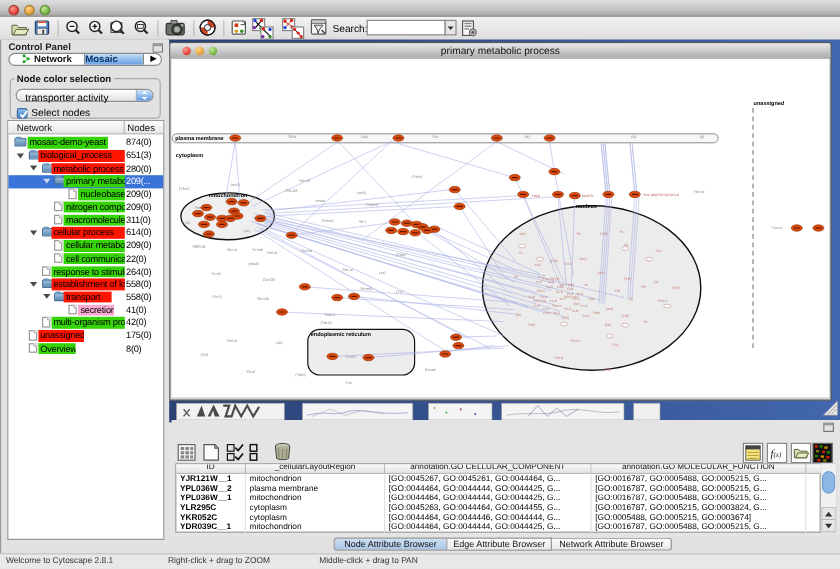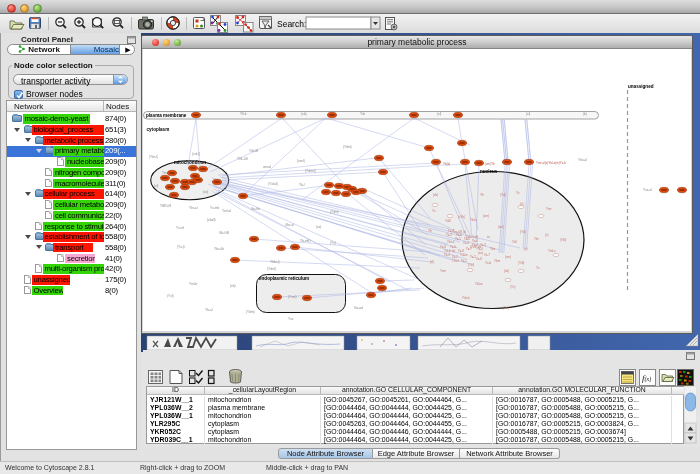--- a/index.html
+++ b/index.html
@@ -3,24 +3,24 @@
 html,body{margin:0;padding:0}
 body{width:700px;height:474px;position:relative;font-family:"Liberation Sans",sans-serif;overflow:hidden;background:#e3e3e3}
 .a{position:absolute}
 #titlebar{left:0;top:0;width:700px;height:14px;background:linear-gradient(#dedede,#c4c4c4 60%,#a8a8a8);border-bottom:1px solid #6e6e6e;box-sizing:border-box}
 .tl{position:absolute;top:3.5px;width:7px;height:7px;border-radius:50%}
 #titletext{position:absolute;top:1.5px;left:0;width:700px;text-align:center;font-size:9px;color:#1a1a1a}
 #toolbar{left:0;top:14px;width:700px;height:20px;background:linear-gradient(#f3f3f3,#dcdcdc);border-bottom:1px solid #9f9f9f;box-sizing:border-box}
 .sep{position:absolute;top:3px;height:13px;width:1px;background:#bbb}
 #mdi{left:140px;top:33px;width:560px;height:319px;background:linear-gradient(90deg,#2a4174,#4267ae)}
 #cp{left:0;top:33px;width:141px;height:428px;background:#e2e2e2;border-left:1px solid #9a9a9a;box-sizing:border-box}
-#cphead{position:absolute;left:0;top:2px;width:100%;font-size:8px;font-weight:bold;color:#222;padding-left:20px;box-sizing:border-box}
+#cphead{position:absolute;left:0;top:2px;width:100%;font-size:8px;font-weight:bold;color:#222;padding-left:6px;box-sizing:border-box}
 #tabbar{position:absolute;left:6px;top:11px;width:128px;height:11px;background:#fff;border:1px solid #8a8a8a;border-radius:5.5px;box-sizing:border-box;overflow:hidden}
 #tabnet{position:absolute;left:0;top:0;width:62px;height:100%;font-size:8px;font-weight:bold;color:#111;text-align:center;line-height:10px}
-#tabmos{position:absolute;left:62px;top:0;width:49px;height:100%;background:linear-gradient(#c3ddf5,#97c0ec 45%,#68a1e2);font-size:8px;font-weight:normal;color:#06316b;text-align:right;line-height:10px;border-left:1px solid #8a8a8a;box-sizing:border-box}
+#tabmos{position:absolute;left:62px;top:0;width:49px;height:100%;background:linear-gradient(#c3ddf5,#97c0ec 45%,#68a1e2);font-size:8px;font-weight:bold;color:#06316b;text-align:left;line-height:10px;border-left:1px solid #8a8a8a;box-sizing:border-box}
 #tabarr{position:absolute;left:111px;top:0;width:17px;height:100%;border-left:1px solid #8a8a8a;box-sizing:border-box;text-align:center;font-size:7px;line-height:10px;color:#000}
 #grpbox{position:absolute;left:7px;top:32px;width:126px;height:34px;border:1px solid #a9a9a9;border-radius:4px;box-sizing:border-box}
 #grplab{position:absolute;left:11px;top:28px;background:#e2e2e2;padding:0 2px;font-size:8px;font-weight:bold;color:#111}
 #combo{position:absolute;left:12px;top:41px;width:115px;height:11px;background:linear-gradient(#fff,#e2e2e2);border:1px solid #919191;border-radius:5.5px;box-sizing:border-box}
 #combotext{position:absolute;left:7px;top:1px;font-size:8.5px;color:#000}
 #combobtn{position:absolute;right:0px;top:0px;width:13px;height:9px;background:linear-gradient(#cfe5fa,#94bfee 50%,#5e97dd);border-left:1px solid #7795b5;border-radius:0 5px 5px 0;overflow:hidden}#combobtn svg{display:block;position:absolute;left:0;top:0}#cbx svg{display:block;position:absolute;left:0;top:0}
 #cbx{position:absolute;left:13px;top:57px;width:9px;height:9px;background:linear-gradient(#8abbe8,#4583cf);border:1px solid #3a6ea5;border-radius:2px;box-sizing:border-box}
 #cbxlab{position:absolute;left:25px;top:56px;font-size:8.5px;color:#000}
 #tree{position:absolute;left:5px;top:67px;width:131px;height:350px;background:#fff;border:1px solid #989898;box-sizing:border-box}
 #treehead{position:absolute;left:0;top:0;width:100%;height:11px;background:linear-gradient(#fdfdfd,#e6e6e6);border-bottom:1px solid #b5b5b5;box-sizing:border-box;font-size:8px;color:#111}
@@ -544,21 +544,21 @@
           <path d="M4 3.2 L6.5 0.8 L9 3.2 Z" fill="#fff"></path>
           <path d="M4 5.8 L6.5 8.2 L9 5.8 Z" fill="#fff"></path>
         </svg>
       </div>
   </div>
   <div id="cbx">
       <svg width="9" height="9" viewBox="0 0 9 9">
         <path d="M2 4.5 L4 6.5 L7.5 1.5" stroke="#fff" stroke-width="1.6" fill="none"></path>
       </svg>
     </div>
-  <div id="cbxlab">Browser nodes</div>
+  <div id="cbxlab">Select nodes</div>
   <div id="tree">
     <div id="treehead">
         <span style="position:absolute;left:7px;top:1px">Network</span>
         <span style="position:absolute;left:99px;top:1px">Nodes</span>
         <span style="position:absolute;left:96px;top:0;width:1px;height:10px;background:#b5b5b5"></span>
       </div>
     <div id="treerows">
         <div class="trow" style="top:12.8px;">
           <div class="fold" style="left:5px"></div>
           <div class="tpatch" style="left:15.5px;width:67.5px;background:#35d407">mosaic-demo-yeast</div>

